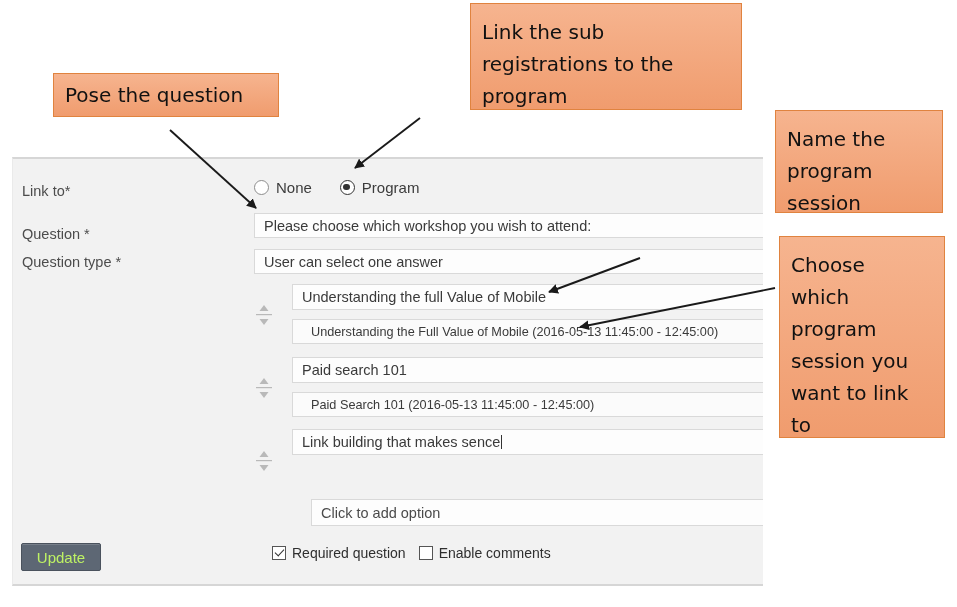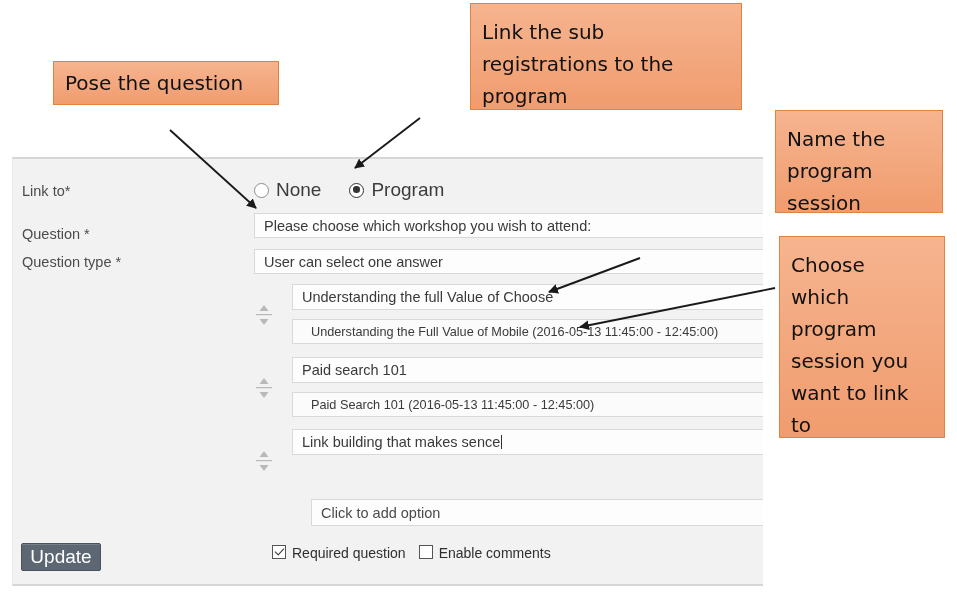--- a/index.html
+++ b/index.html
@@ -69,21 +69,21 @@
     top: 20px;
     display: flex;
     align-items: center;
     gap: 28px;
   }
   .radio-opt {
     display: flex;
     align-items: center;
     gap: 7px;
     color: #3c3c3c;
-    font-size: 19px;
+    font-size: 15px;
   }
   .radio-dot {
     width: 15px;
     height: 15px;
     border-radius: 50%;
     border: 1.6px solid #8d8d8d;
     background: #ffffff;
     box-sizing: border-box;
     position: relative;
     flex: none;
@@ -132,39 +132,39 @@
   
   #update-button {
     position: absolute;
     left: 8px;
     top: 384px;
     width: 78px;
     height: 26px;
     background: #5d6774;
     border: 1px solid #4a525d;
     border-radius: 2px;
-    color: #ffffff;
-    font-size: 19px;
+    color: #bef264;
+    font-size: 15px;
     display: flex;
     align-items: center;
     justify-content: center;
     box-shadow: inset 0 1px 0 rgba(255,255,255,0.16);
   }
 
   .check-row {
     position: absolute;
     left: 259px;
     top: 386px;
     display: flex;
     align-items: center;
     gap: 13px;
     font-size: 14px;
     color: #2f2f2f;
   }
-  .check-opt { display: flex; align-items: flex-start; gap: 6px; }
+  .check-opt { display: flex; align-items: center; gap: 6px; }
   .cbox {
     width: 14px; height: 14px;
     box-sizing: border-box;
     border: 1.4px solid #555555;
     background: #ffffff;
     position: relative;
     flex: none;
   }
   .cbox.checked::after {
     content: "";
@@ -200,21 +200,21 @@
 
   <div class="tbox big" style="left:241px; top:90px; width:580px; height:25px;">User can select one answer</div>
 
   <div class="spinner" style="left:241px; top:141px;">
     <svg width="20" height="30" viewBox="0 0 20 30">
       <polygon points="10,5 14.5,11 5.5,11" fill="#b9b9b9"></polygon>
       <rect x="2" y="14" width="16" height="1.2" fill="#b9b9b9"></rect>
       <polygon points="10,25 14.5,19 5.5,19" fill="#b9b9b9"></polygon>
     </svg>
   </div>
-  <div class="tbox big" style="left:279px; top:125px; width:542px; height:26px;">Understanding the full Value of Choose</div>
+  <div class="tbox big" style="left:279px; top:125px; width:542px; height:26px;">Understanding the full Value of Mobile</div>
   <div class="tbox small" style="left:279px; top:160px; width:542px; height:25px;">Understanding the Full Value of Mobile (2016-05-13 11:45:00 - 12:45:00)</div>
 
   <div class="spinner" style="left:241px; top:214px;">
     <svg width="20" height="30" viewBox="0 0 20 30">
       <polygon points="10,5 14.5,11 5.5,11" fill="#b9b9b9"></polygon>
       <rect x="2" y="14" width="16" height="1.2" fill="#b9b9b9"></rect>
       <polygon points="10,25 14.5,19 5.5,19" fill="#b9b9b9"></polygon>
     </svg>
   </div>
   <div class="tbox big" style="left:279px; top:198px; width:542px; height:26px;">Paid search 101</div>
@@ -254,21 +254,21 @@
     <marker id="ah" viewBox="0 0 10 10" refX="9" refY="5" markerWidth="5.2" markerHeight="5.2" orient="auto-start-reverse">
       <path d="M 0 0 L 10 5 L 0 10 z" fill="#1a1a1a"></path>
     </marker>
   </defs>
   <line x1="170" y1="130" x2="256" y2="208" stroke="#1a1a1a" stroke-width="1.9" marker-end="url(#ah)"></line>
   <line x1="420" y1="118" x2="355" y2="168" stroke="#1a1a1a" stroke-width="1.9" marker-end="url(#ah)"></line>
   <line x1="640" y1="258" x2="549" y2="292" stroke="#1a1a1a" stroke-width="1.9" marker-end="url(#ah)"></line>
   <line x1="775" y1="288" x2="580" y2="327" stroke="#1a1a1a" stroke-width="1.9" marker-end="url(#ah)"></line>
 </svg>
 
-<div class="callout" style="left:53px;  top:61px;  width:226px; height:44px;  display:flex; align-items:center;">Pose the question</div>
+<div class="callout" style="left:53px;  top:73px;  width:226px; height:44px;  display:flex; align-items:center;">Pose the question</div>
 
 <div class="callout" style="left:470px; top:3px;   width:272px; height:107px;">Link the sub
 registrations to the
 program</div>
 
 <div class="callout" style="left:775px; top:110px; width:168px; height:103px;">Name the
 program
 session</div>
 
 <div class="callout" style="left:779px; top:236px; width:166px; height:202px;">Choose

